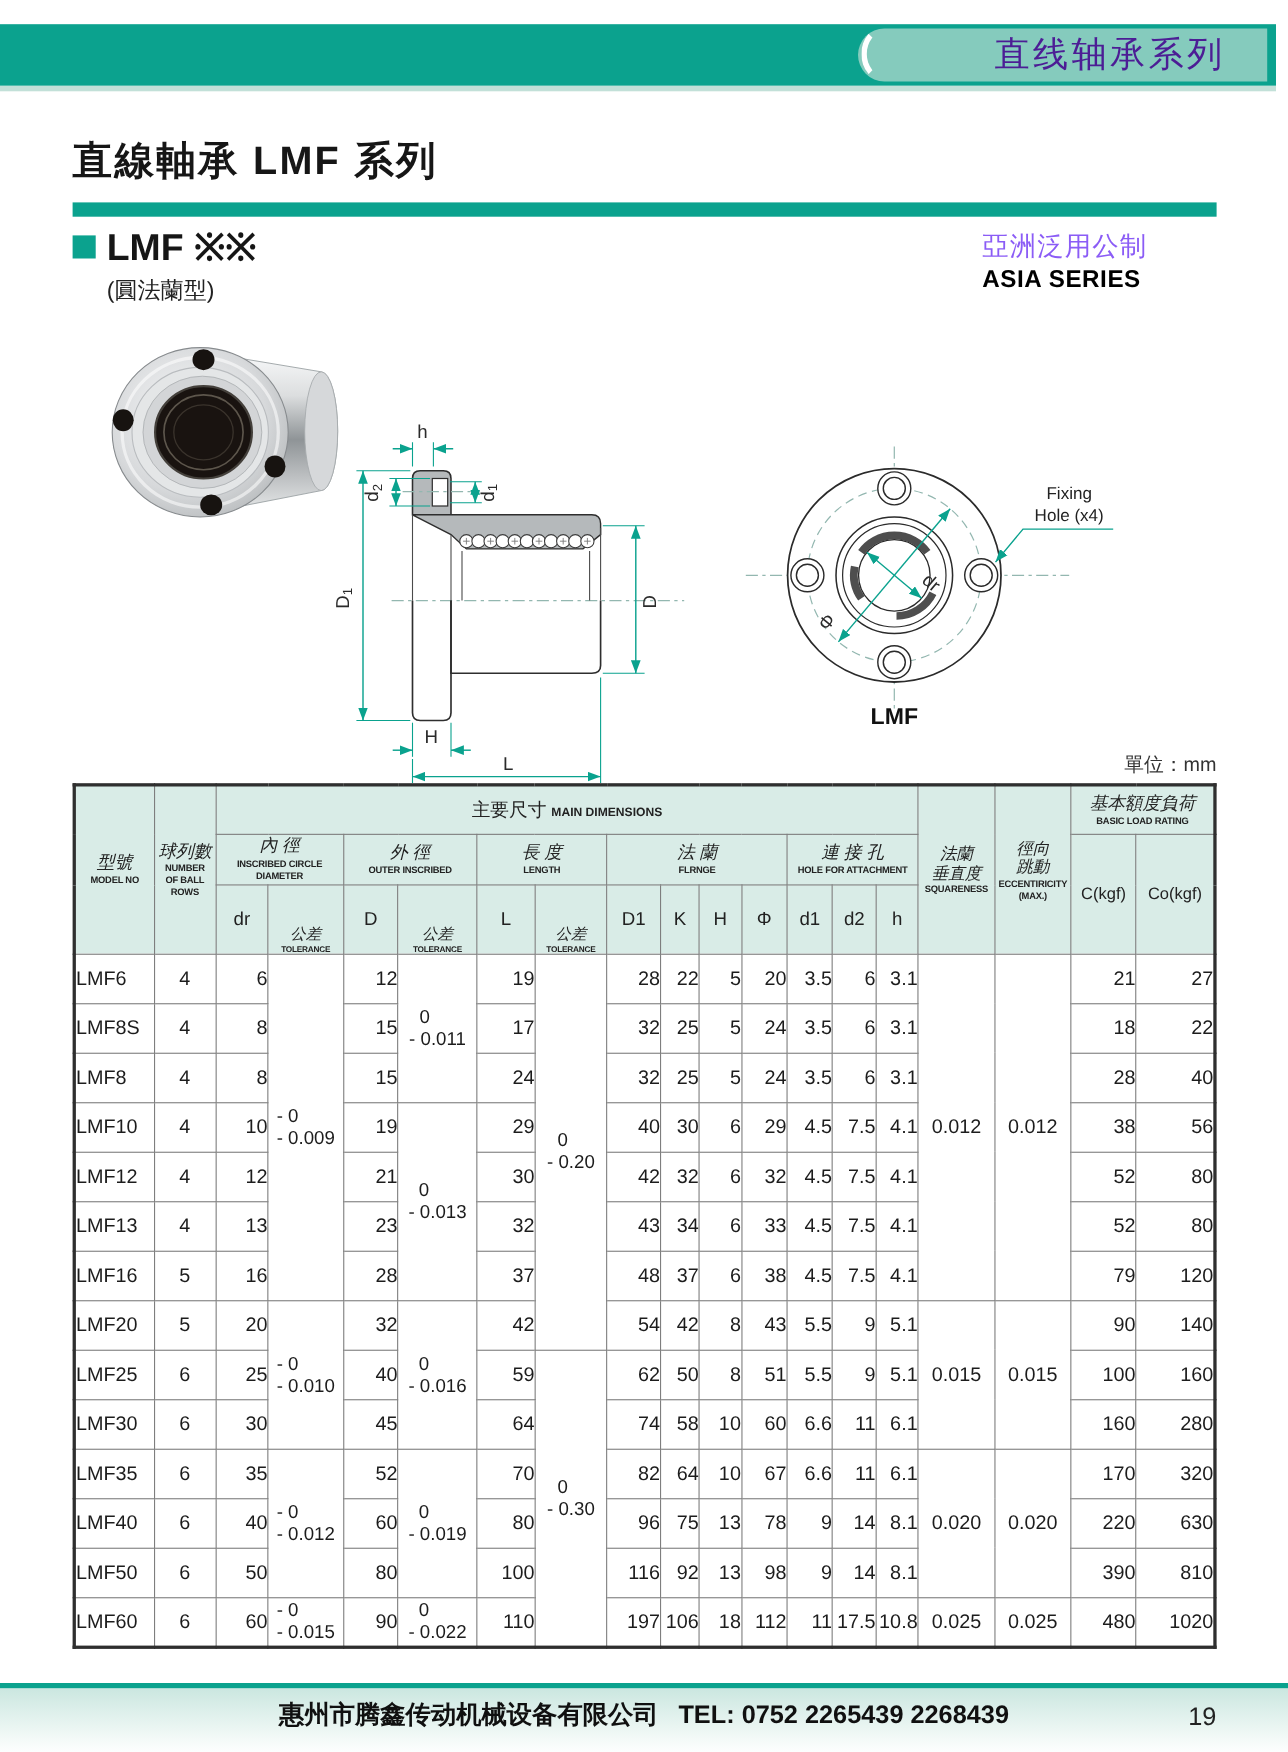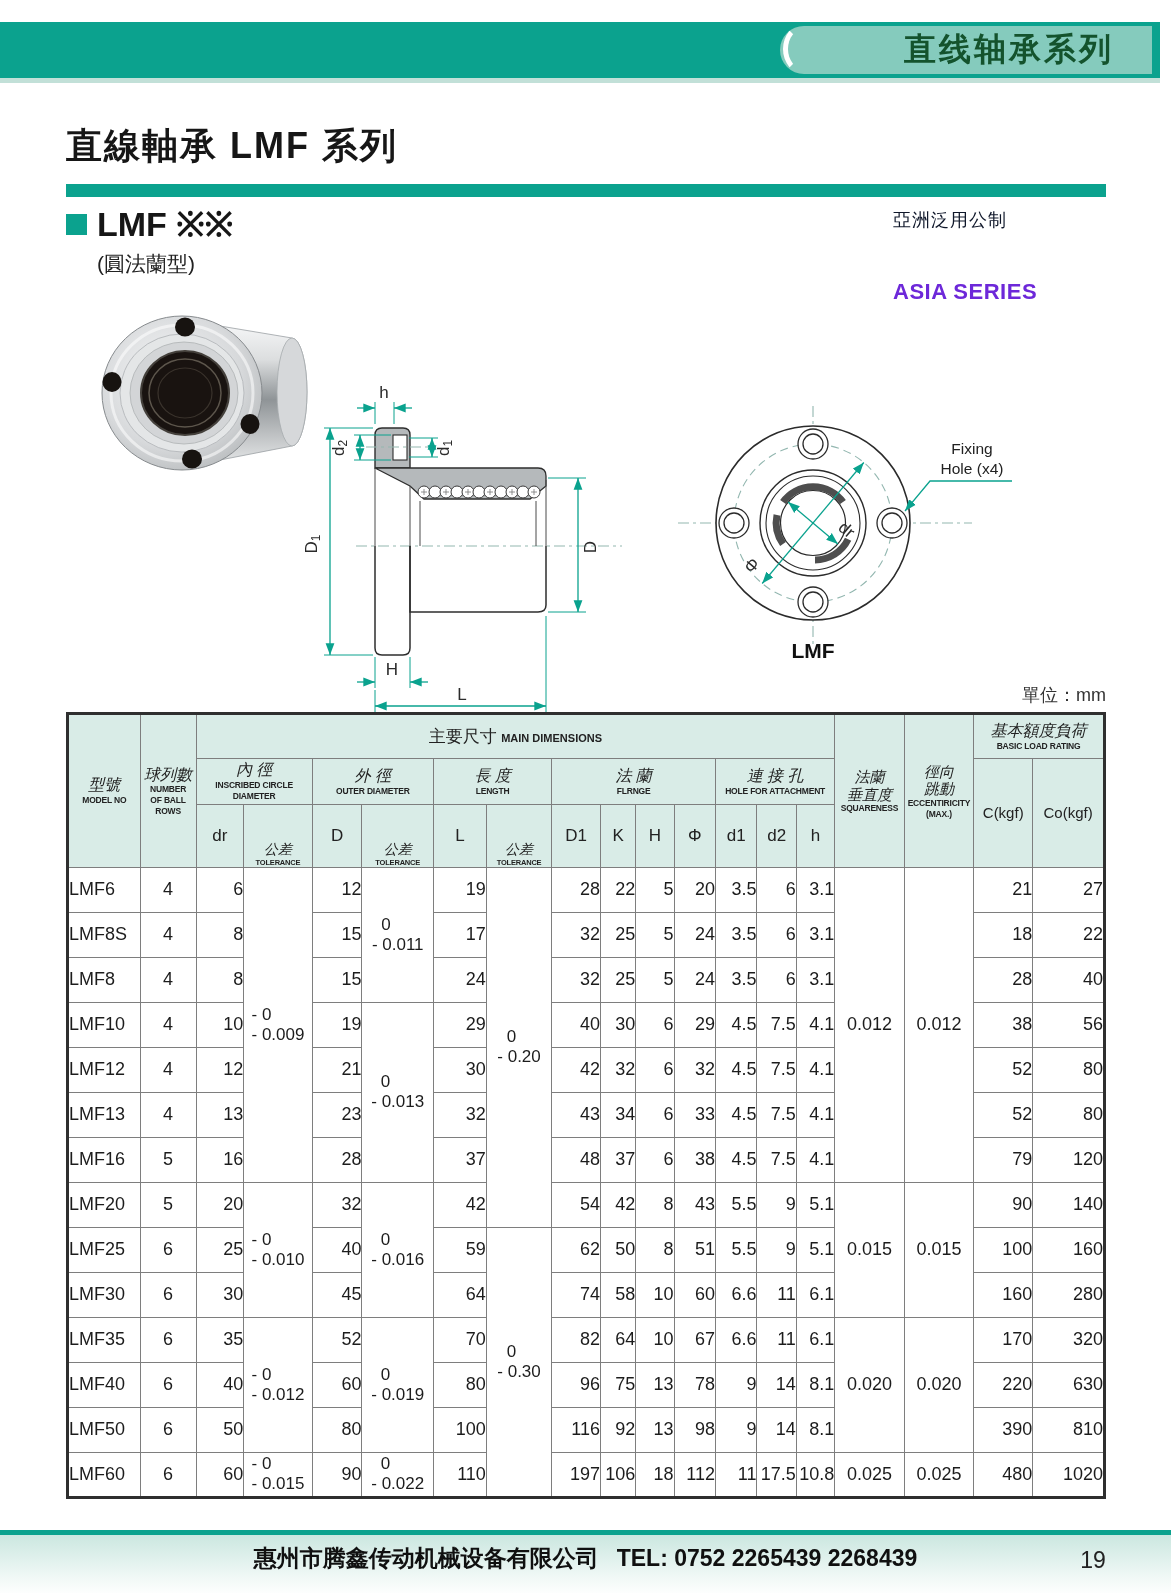--- a/index.html
+++ b/index.html
@@ -10,33 +10,33 @@
     margin:0 auto;
   }
   
   .banner { position:absolute; top:22px; left:0; width:1160px; height:56px; background:#0ba28e; }
   .banner-under { position:absolute; top:78px; left:0; width:1160px; height:5px; background:#c2e0d8; }
   .banner-panel {
     position:absolute; top:26px; left:780px; width:372px; height:48px;
     background:#85cbbd; border-radius:26px 0 0 26px;
     display:flex; align-items:center; justify-content:flex-end; padding-right:38px;
   }
-  .banner-panel .txt { color:#14532d; font-size:32px; font-weight:bold; letter-spacing:3px; }
+  .banner-panel .txt { color:#4c1d95; font-size:32px; font-weight:normal; letter-spacing:3px; }
   .crescent {
     position:absolute; left:783px; top:24px; width:42px; height:50px;
     border:5px solid transparent; border-left-color:#ffffff; border-radius:50%;
   }
   
   .page-title { position:absolute; left:66px; top:122px; font-size:36px; font-weight:bold; letter-spacing:2px; color:#161616; }
   .title-rule { position:absolute; left:66px; top:184px; width:1040px; height:13px; background:#0ba28e; }
   .bullet { position:absolute; left:66px; top:214px; width:21px; height:21px; background:#0ba28e; }
   .product-name { position:absolute; left:97px; top:200px; font-size:34px; font-weight:bold; color:#161616; }
   .product-sub { position:absolute; left:97px; top:250px; font-size:21px; color:#222; }
-  .series-zh { position:absolute; left:893px; top:208px; font-size:18px; color:#0f172a; letter-spacing:1px; }
-  .series-en { position:absolute; left:893px; top:241px; font-size:22px; font-weight:bold; color:#6d28d9; letter-spacing:0.5px;margin-top:38px; }
+  .series-zh { position:absolute; left:893px; top:208px; font-size:24px; color:#8b5cf6; letter-spacing:1px; }
+  .series-en { position:absolute; left:893px; top:241px; font-size:22px; font-weight:bold; color:#000000; letter-spacing:0.5px; }
   
   .svgbox { position:absolute; }
   svg text { font-family:"Liberation Sans", sans-serif; }
   .dimline { stroke:#0aa28e; stroke-width:1.3; fill:none; }
   .extline { stroke:#0aa28e; stroke-width:1; fill:none; }
   .outline { stroke:#2e2e2e; stroke-width:1.5; fill:none; }
   .thin    { stroke:#4a4a4a; stroke-width:1; fill:none; }
   .dash    { stroke:#93b7b0; stroke-width:1.1; fill:none; stroke-dasharray:11 4 3 4; }
   .dimtxt  { fill:#2b2b2b; font-size:17px; }
   
@@ -310,21 +310,21 @@
               <div class="en">BASIC LOAD RATING</div>
             </th>
           </tr>
           <tr>
             <th colspan="2">
               <div class="zh">內  徑</div>
               <div class="en">INSCRIBED CIRCLE DIAMETER</div>
             </th>
             <th colspan="2">
               <div class="zh">外  徑</div>
-              <div class="en">OUTER DIAMETER</div>
+              <div class="en">OUTER INSCRIBED</div>
             </th>
             <th colspan="2">
               <div class="zh">長  度</div>
               <div class="en">LENGTH</div>
             </th>
             <th colspan="4">
               <div class="zh">法  蘭</div>
               <div class="en">FLRNGE</div>
             </th>
             <th colspan="3">

